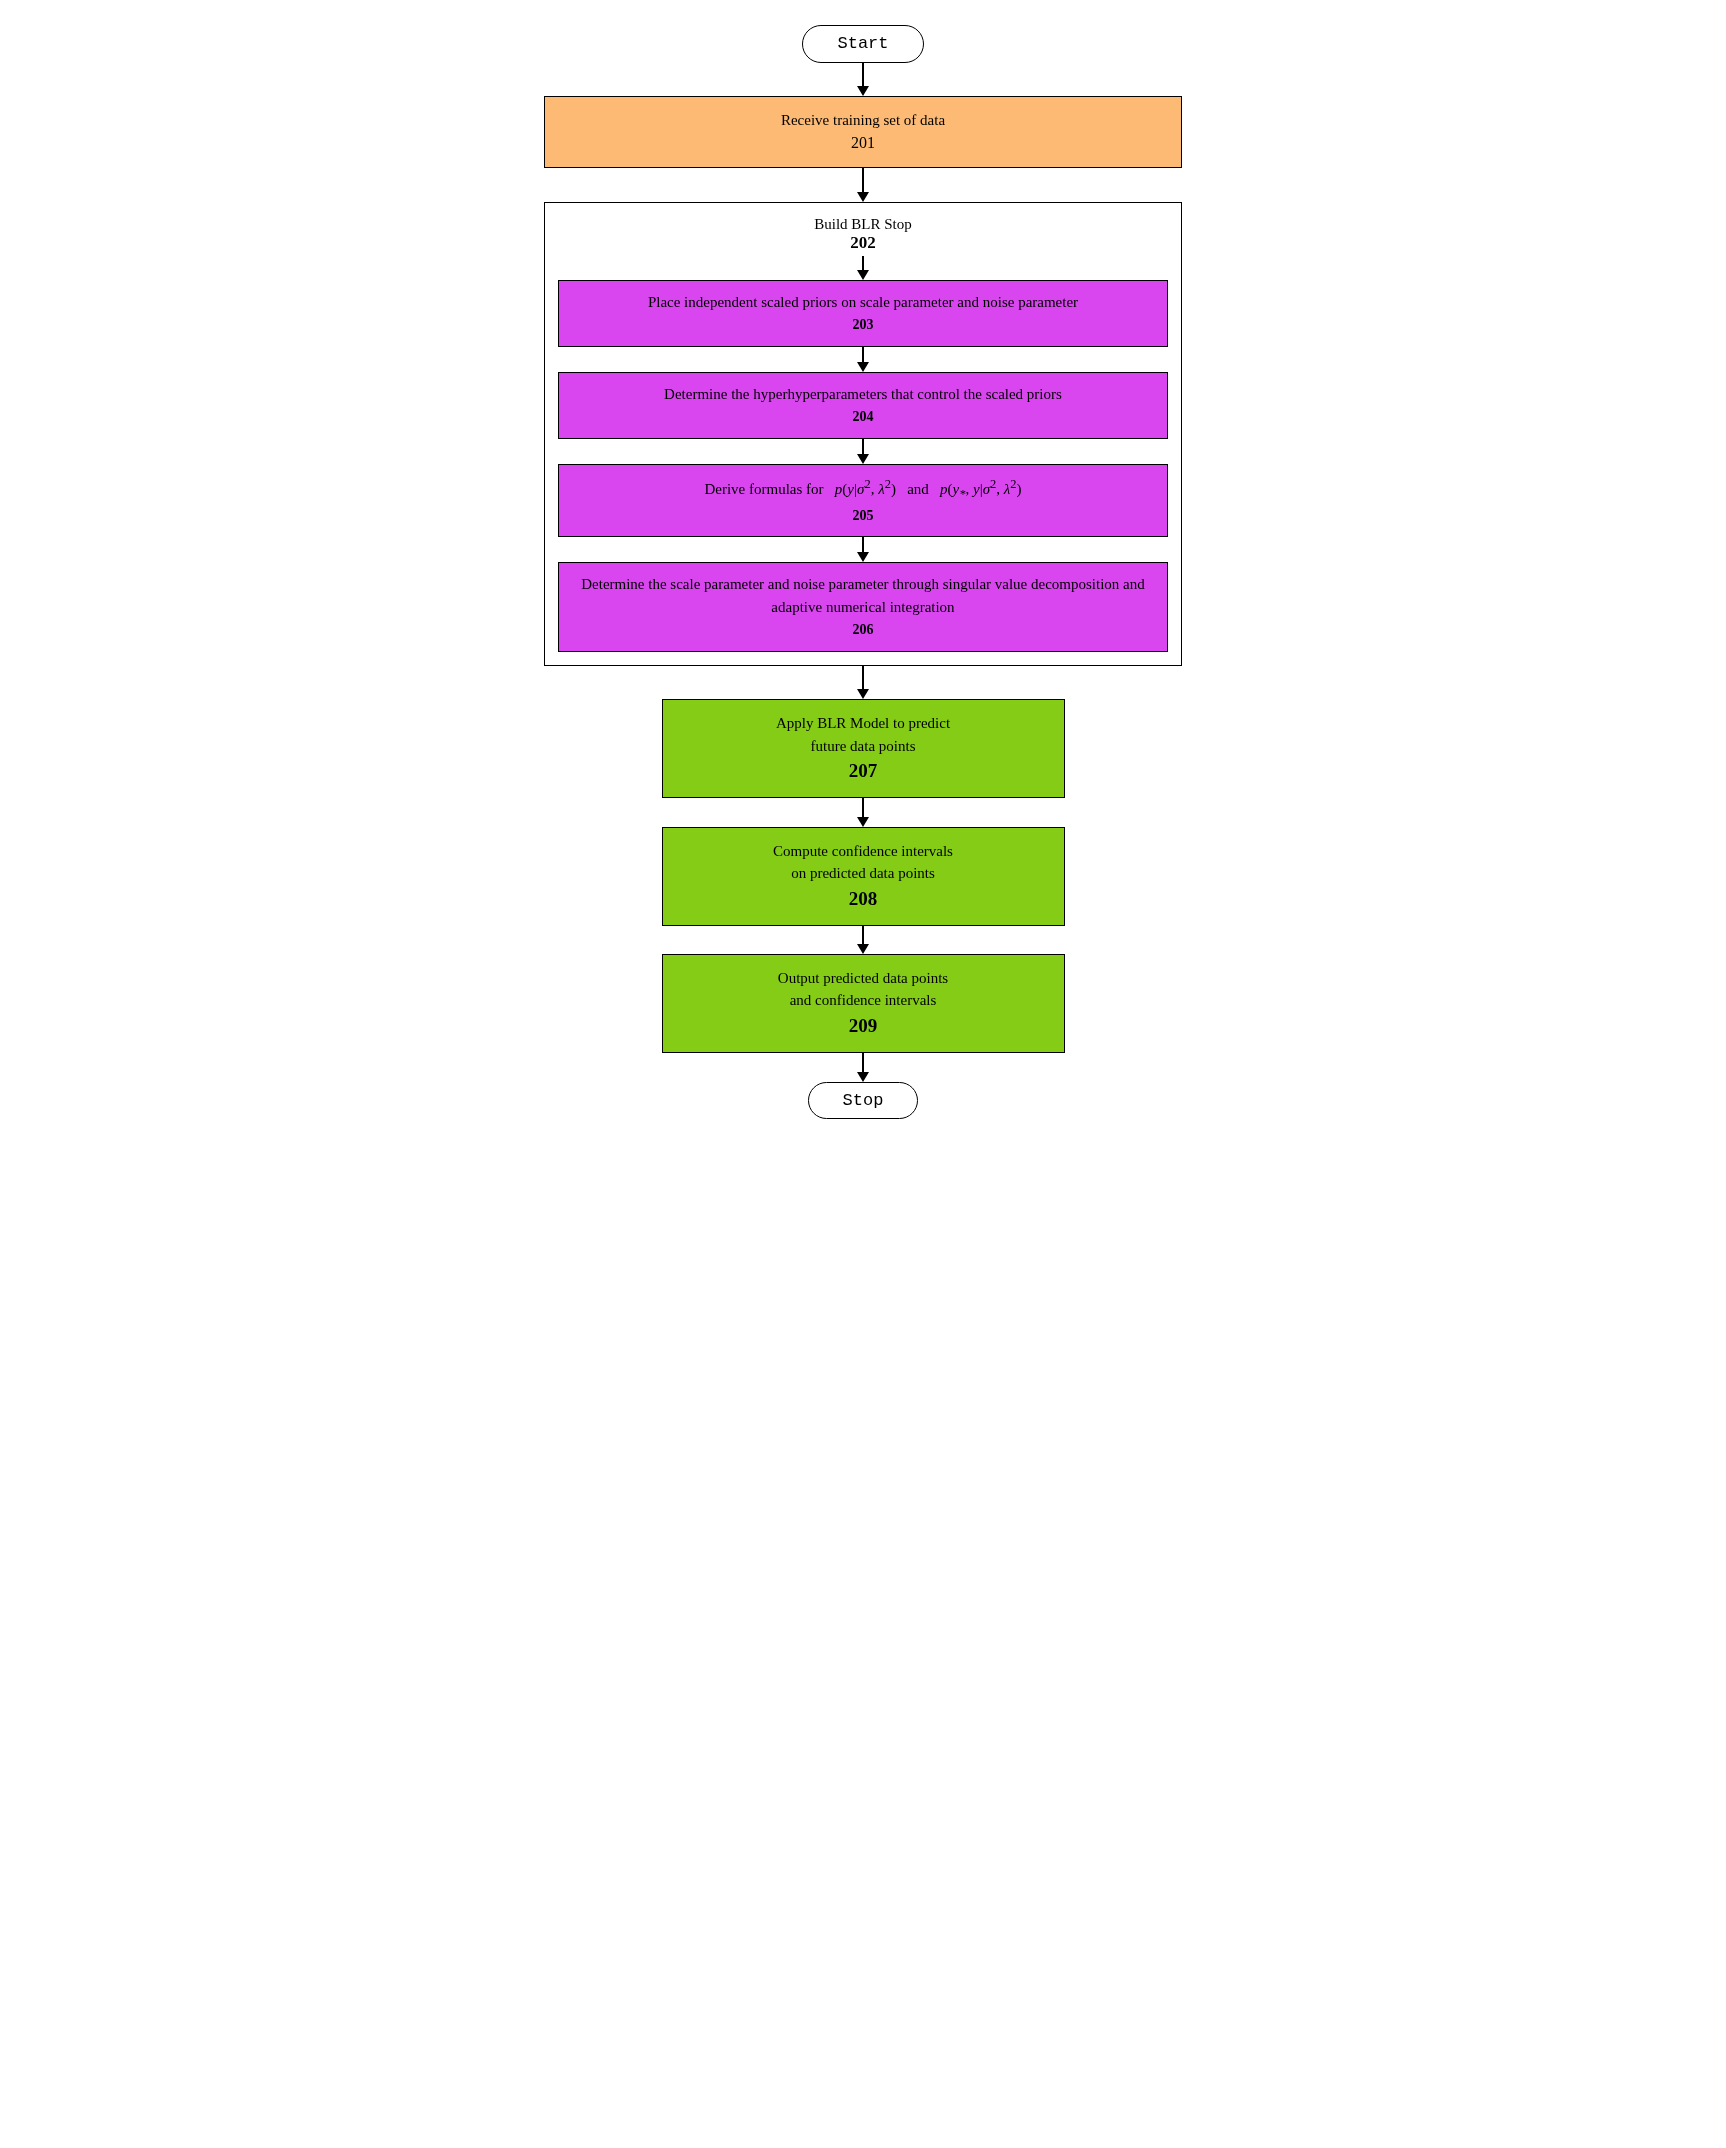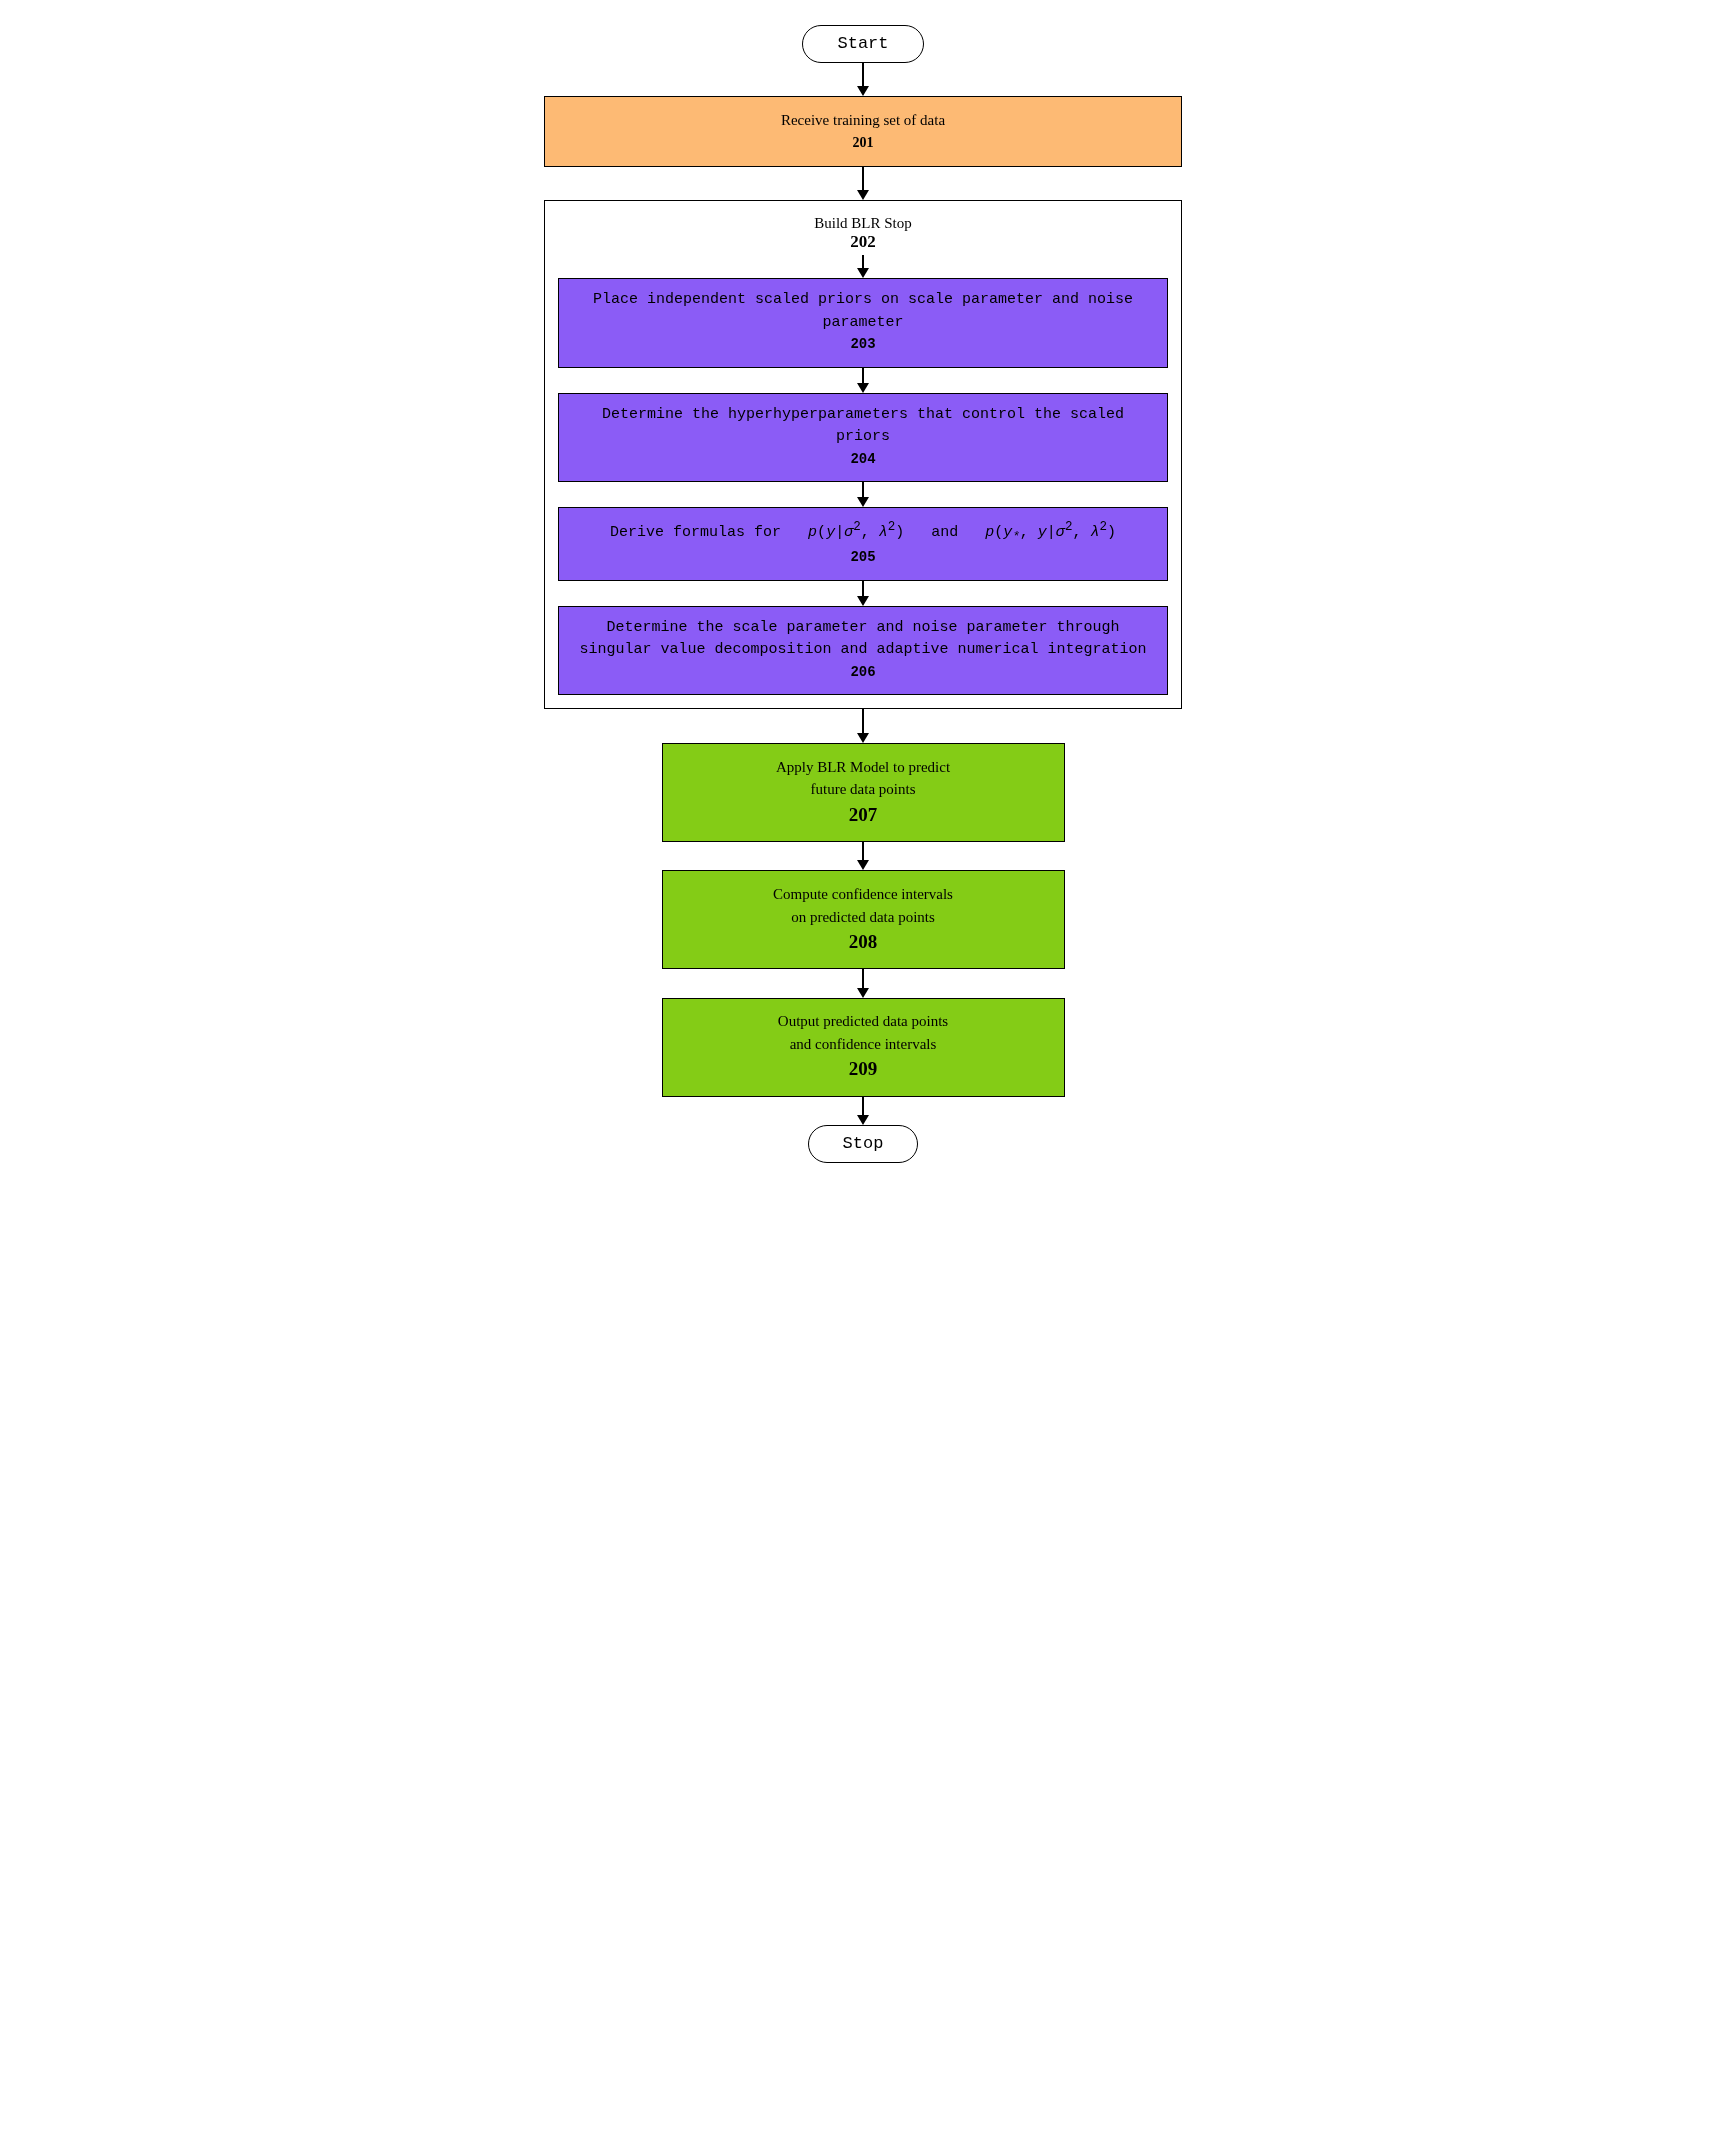--- a/index.html
+++ b/index.html
@@ -52,22 +52,22 @@
     .box {
       border: 1.7px solid #000;
       background: #fdba74;
       text-align: center;
       padding: 11.7px 17px;
       width: 100%;
       font-size: 15px;
       line-height: 1.5;
     }
     .box .ref {
-      font-weight: bold;
-      font-size: 14px;
+      font-weight: normal;
+      font-size: 16px;
     }
     
     .outer-box {
       border: 1.7px solid #000;
       background: #fff;
       width: 100%;
       padding: 13.4px 13.4px 13.4px 13.4px;
       display: flex;
       flex-direction: column;
       align-items: center;
@@ -79,27 +79,26 @@
       margin-bottom: 3.4px;
       width: 100%;
     }
     .outer-box-title .ref {
       font-weight: bold;
       font-size: 17px;
     }
     
     .inner-box {
       border: 1.7px solid #000;
-      background: #8b5cf6;
+      background: #d946ef;
       text-align: center;
       padding: 10px 13.4px;
       width: 100%;
       font-size: 15px;
       line-height: 1.5;
-      font-family: Liberation Mono, monospace;
     }
     .inner-box .ref {
       font-weight: bold;
       font-size: 14px;
     }
     
     .math {
       font-style: italic;
     }
     

